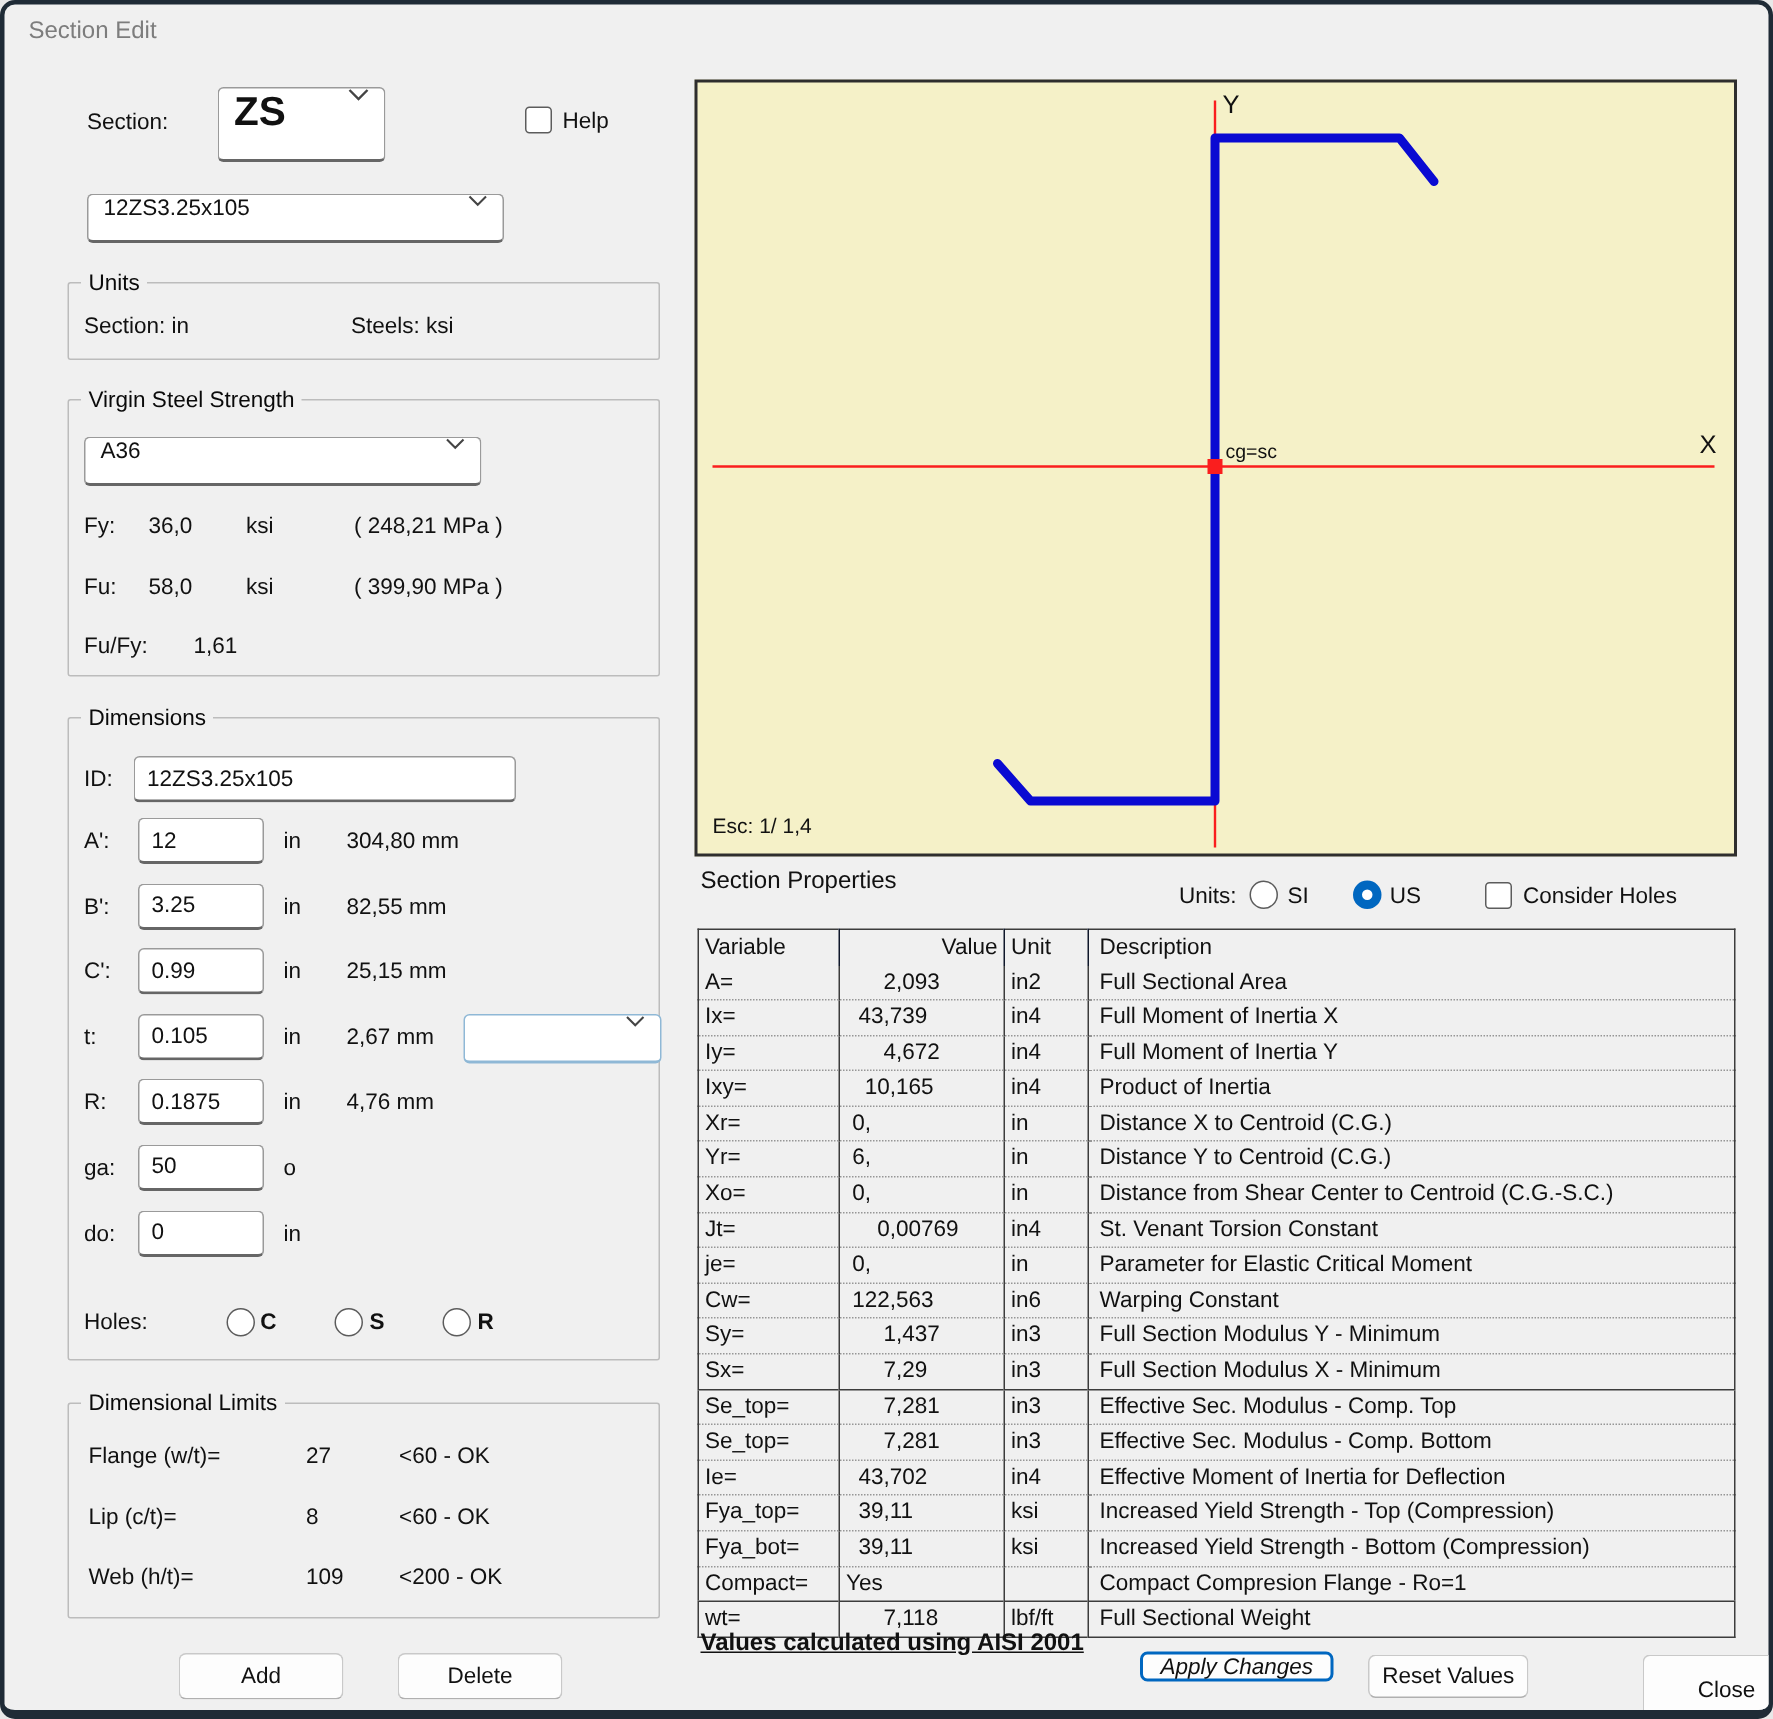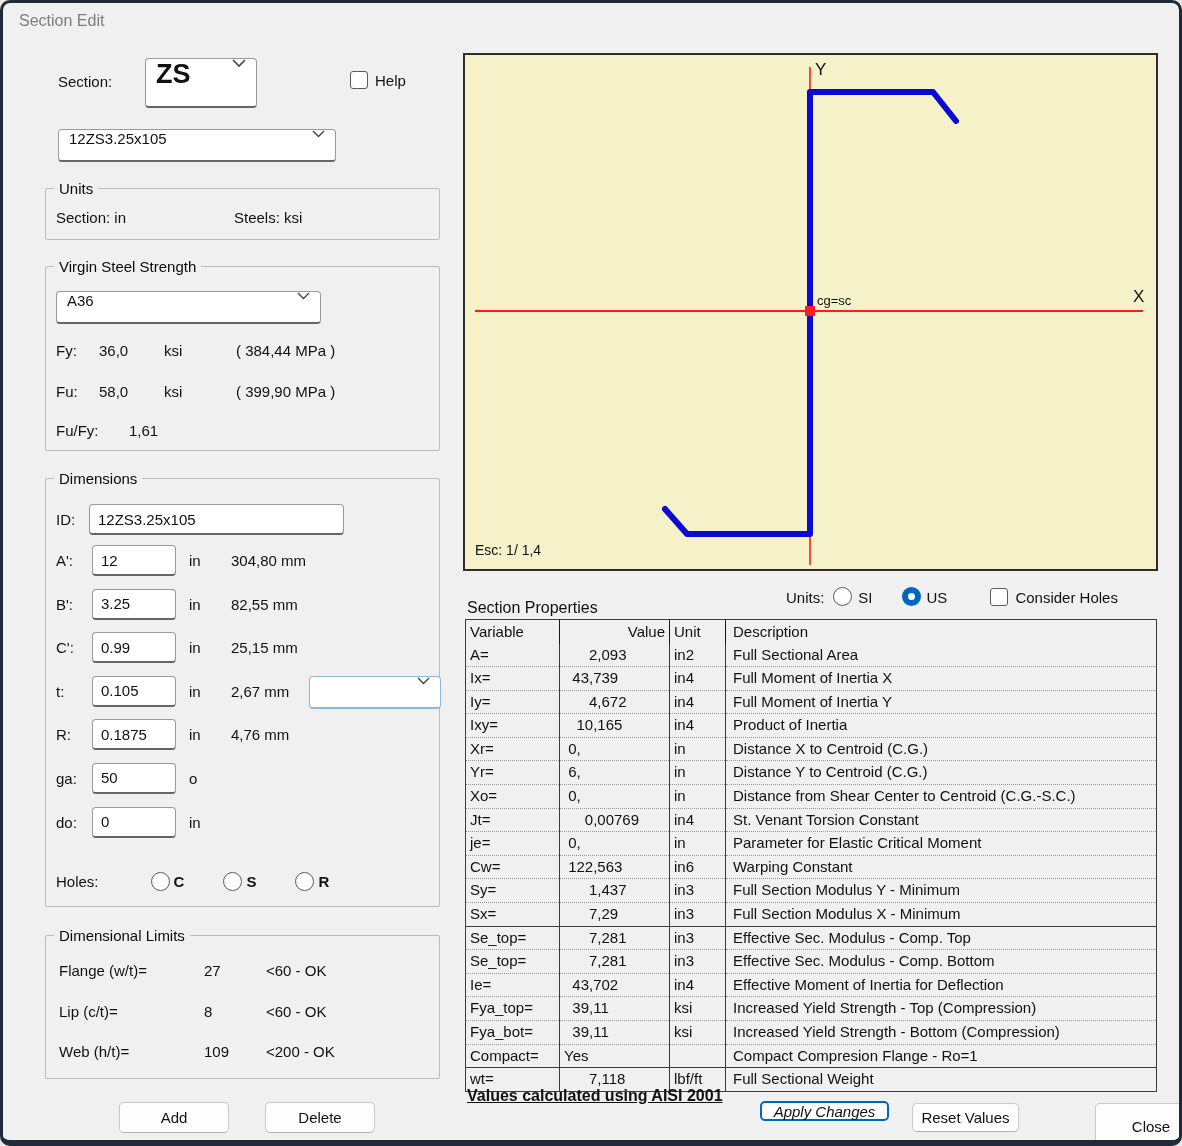--- a/index.html
+++ b/index.html
@@ -55,21 +55,21 @@
   .holes-row{ position:absolute; left:10px; top:393px; display:flex; align-items:center; font-size:15px; }
   .limits-group{ left:42px; top:932px; width:395px; height:144px; }
   .limit-row{ position:relative; height:40.5px; }
   .limit-row .llabel{ position:absolute; left:13px; top:12px; font-size:15px; }
   .limit-row .lvalue{ position:absolute; left:158px; top:12px; font-size:15px; }
   .limit-row .lcheck{ position:absolute; left:220px; top:12px; font-size:15px; }
 
   
   .draw-panel{ position:absolute; left:460px; top:50px; width:695px; height:518px;
     background:var(--panel-bg); border:2px solid #2e2e2e; }
-  .props-title{ position:absolute; left:464px; top:596px; font-size:16px; }
+  .props-title{ position:absolute; left:464px; top:576px; font-size:16px; }
   .units-row{ position:absolute; left:783px; top:584px; display:flex; align-items:flex-end; font-size:15px; }
   .ptable{ position:absolute; left:462px; top:616px; width:691px; border-collapse:collapse;
     border:1px solid #3c3c3c; background:#f0f0f0; table-layout:fixed; font-size:15px; }
   .ptable col.c1{ width:94px; } .ptable col.c2{ width:110px; } .ptable col.c3{ width:56px; } .ptable col.c4{ width:431px; }
   .ptable th{ font-weight:normal; text-align:left; height:24px; border-right:1px solid #0f172a; padding:0 4px; }
   .ptable th:last-child{ border-right:none; padding-left:7px; }
   .ptable th.vh{ text-align:right; }
   .ptable td{ height:22.6px; line-height:22.6px; border-right:1px solid #3c3c3c; border-top:1px dotted #969696; padding:0 0 0 4px; overflow:hidden; white-space:nowrap; }
   .ptable td:last-child{ border-right:none; padding-left:7px; }
   .ptable tr:first-child td{ border-top:none; }
@@ -119,21 +119,21 @@
       <span>A36</span>
       <span class="chev">
         <svg width="13" height="8" viewBox="0 0 13 8">
             <polyline points="1,1 6.5,6.5 12,1" fill="none" stroke="#444" stroke-width="1.4"></polyline>
           </svg>
       </span>
     </div>
     <span class="steel-row" style="left:10px; top:75px;">Fy:</span>
     <span class="steel-row" style="left:53px; top:75px;">36,0</span>
     <span class="steel-row" style="left:118px; top:75px;">ksi</span>
-    <span class="steel-row" style="left:190px; top:75px;">( 384,44 MPa )</span>
+    <span class="steel-row" style="left:190px; top:75px;">( 248,21 MPa )</span>
     <span class="steel-row" style="left:10px; top:116px;">Fu:</span>
     <span class="steel-row" style="left:53px; top:116px;">58,0</span>
     <span class="steel-row" style="left:118px; top:116px;">ksi</span>
     <span class="steel-row" style="left:190px; top:116px;">( 399,90 MPa )</span>
     <span class="steel-row" style="left:10px; top:155px;">Fu/Fy:</span>
     <span class="steel-row" style="left:83px; top:155px;">1,61</span>
   </div>
 
   <div class="groupbox dims-group">
     <span class="grouplabel">Dimensions</span>

